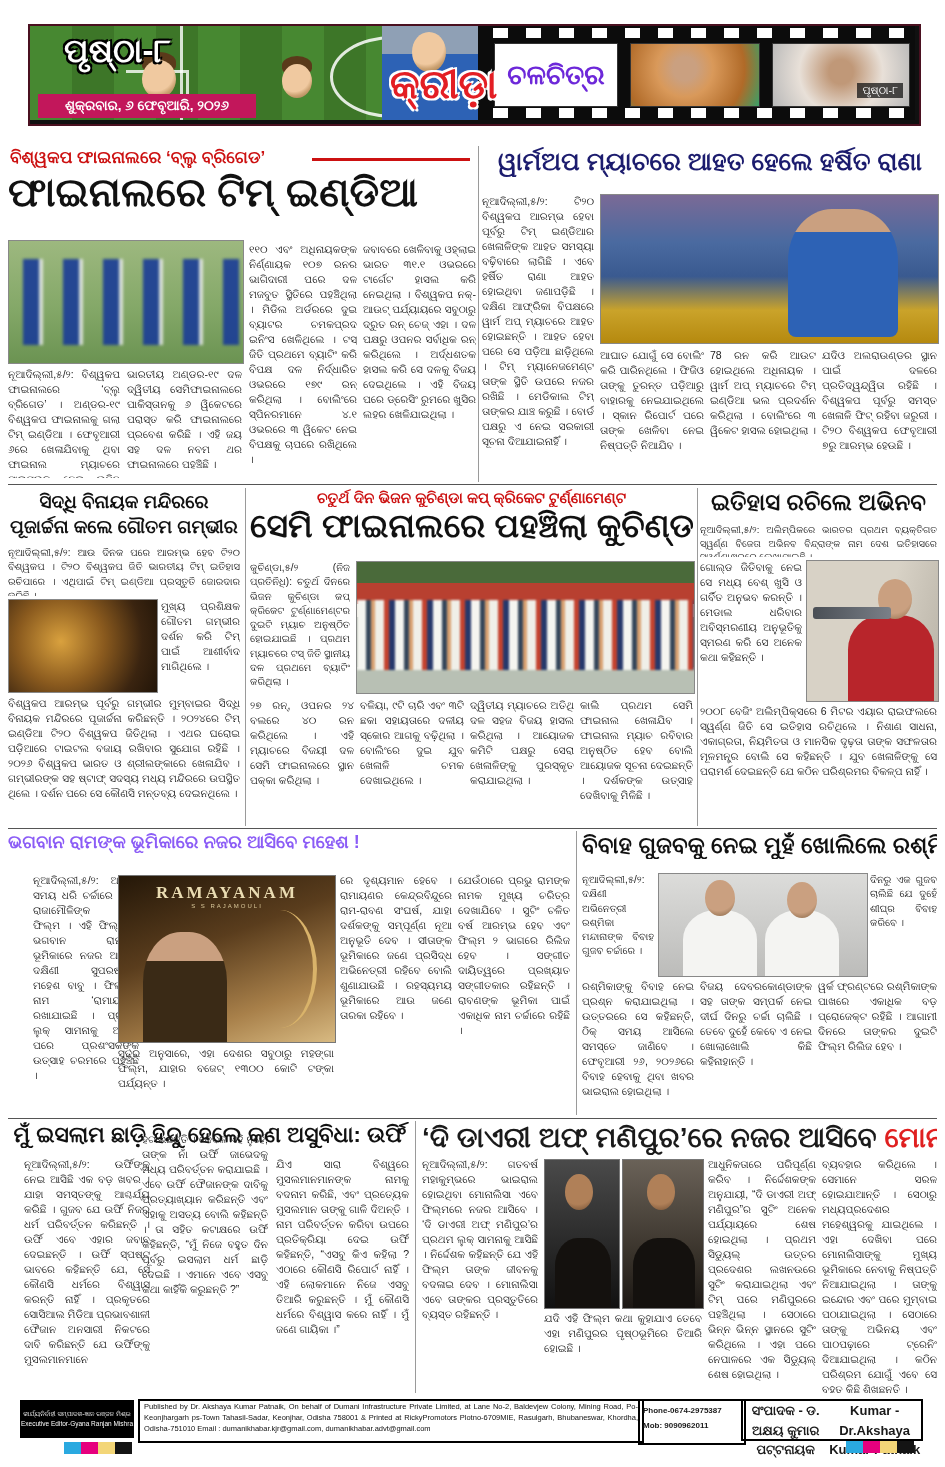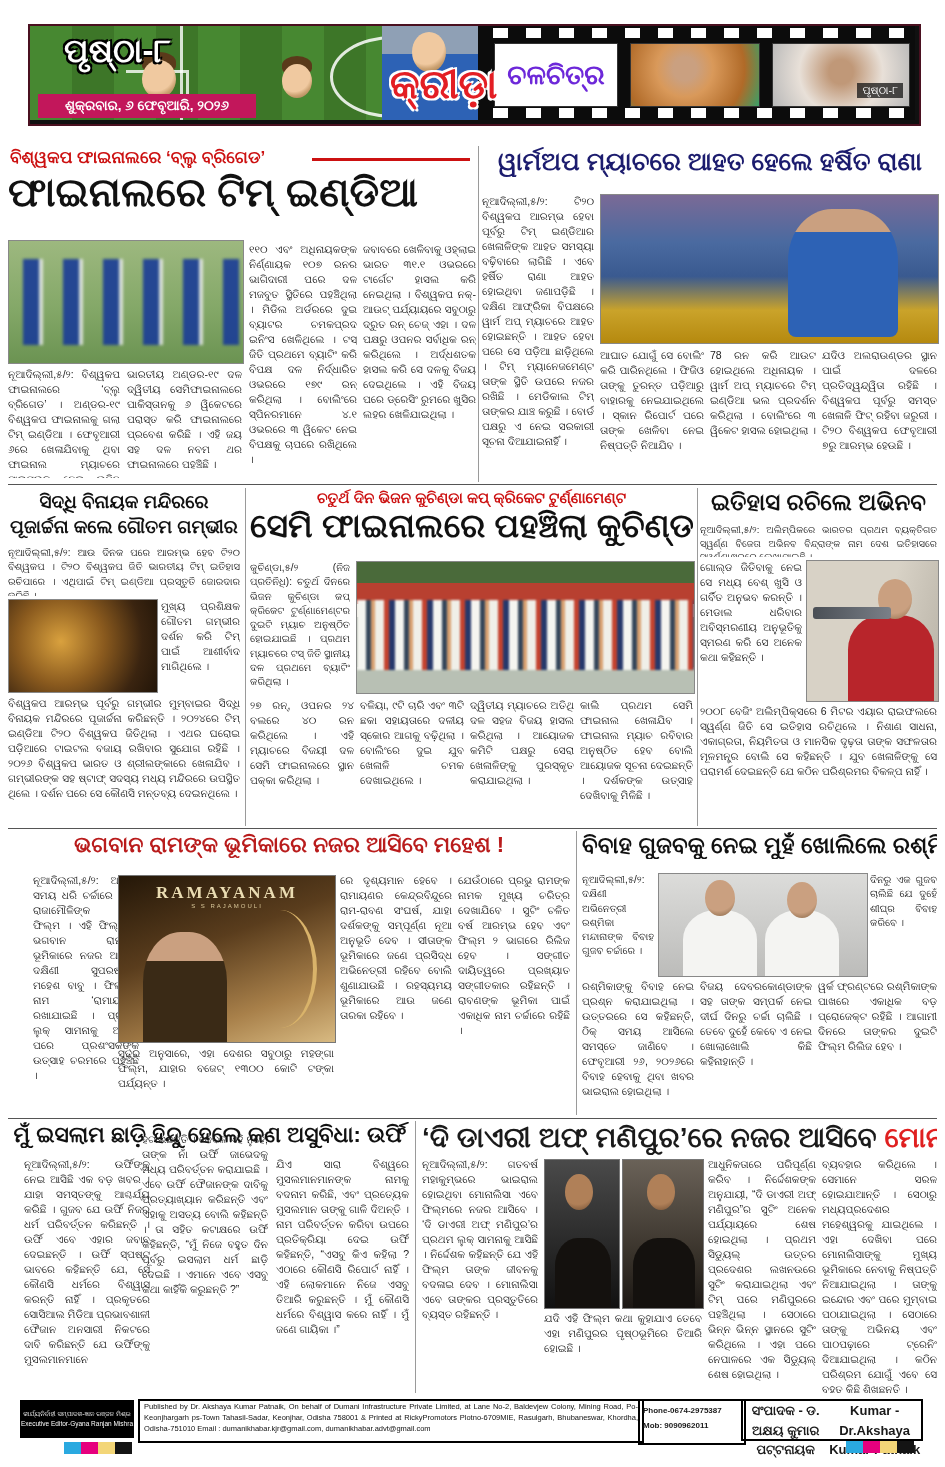--- a/index.html
+++ b/index.html
@@ -89,21 +89,21 @@
   .a-left{left:700px;top:560px;width:102px;height:140px;}
   .photo-abhinav{left:806px;top:560px;width:131px;height:140px;
      background:linear-gradient(105deg,#d8d2c6 0 55%,#b8b2a6 100%);}
   .ab-shirt{position:absolute;right:4px;bottom:0;width:86px;height:86px;border-radius:40% 40% 0 0;background:#b8252b;}
   .ab-head{position:absolute;right:26px;top:18px;width:34px;height:40px;border-radius:50%;
      background:radial-gradient(circle at 45% 40%,#caa080 0 60%,#8a6a48 100%);}
   .ab-rifle{position:absolute;left:6px;top:46px;width:78px;height:12px;background:linear-gradient(90deg,#4a4f55,#7a8088);border-radius:3px;}
   .a-body{left:700px;top:704px;width:237px;height:122px;}
 
   
-  .ma-headline{left:8px;top:832px;width:562px;font-size:22px;color:#b91c1c;text-align:center;white-space:nowrap;}
+  .ma-headline{left:8px;top:832px;width:562px;font-size:18px;color:#8b5cf6;white-space:nowrap;}
   .m-col1{left:8px;top:873px;width:106px;height:242px;margin-left:25px;}
   .poster{left:118px;top:875px;width:216px;height:166px;border:1px solid #777;overflow:hidden;position:absolute;
      background:linear-gradient(160deg,#1e1408 0%,#5a3d1d 38%,#b08a4e 72%,#e2c astia 100%);
      background:linear-gradient(160deg,#1e1408 0%,#5a3d1d 38%,#b08a4e 72%,#e2c astia 100%);}
   .poster{background:linear-gradient(160deg,#241708 0%,#5a3d1d 40%,#a8804a 75%,#d8ba82 100%);}
   .poster-title{margin-top:7px;text-align:center;color:#eadcb2;font-family:"Liberation Serif","DejaVu Serif",serif;
      font-size:17px;letter-spacing:3px;font-weight:bold;}
   .poster-credit{text-align:center;color:#d8c698;font-size:6px;letter-spacing:2px;}
   .poster-fig{position:absolute;left:24px;bottom:0;width:84px;height:110px;border-radius:45% 45% 0 0;
      background:linear-gradient(180deg,#caa080 0 26%,#3a2a16 26% 100%);}

